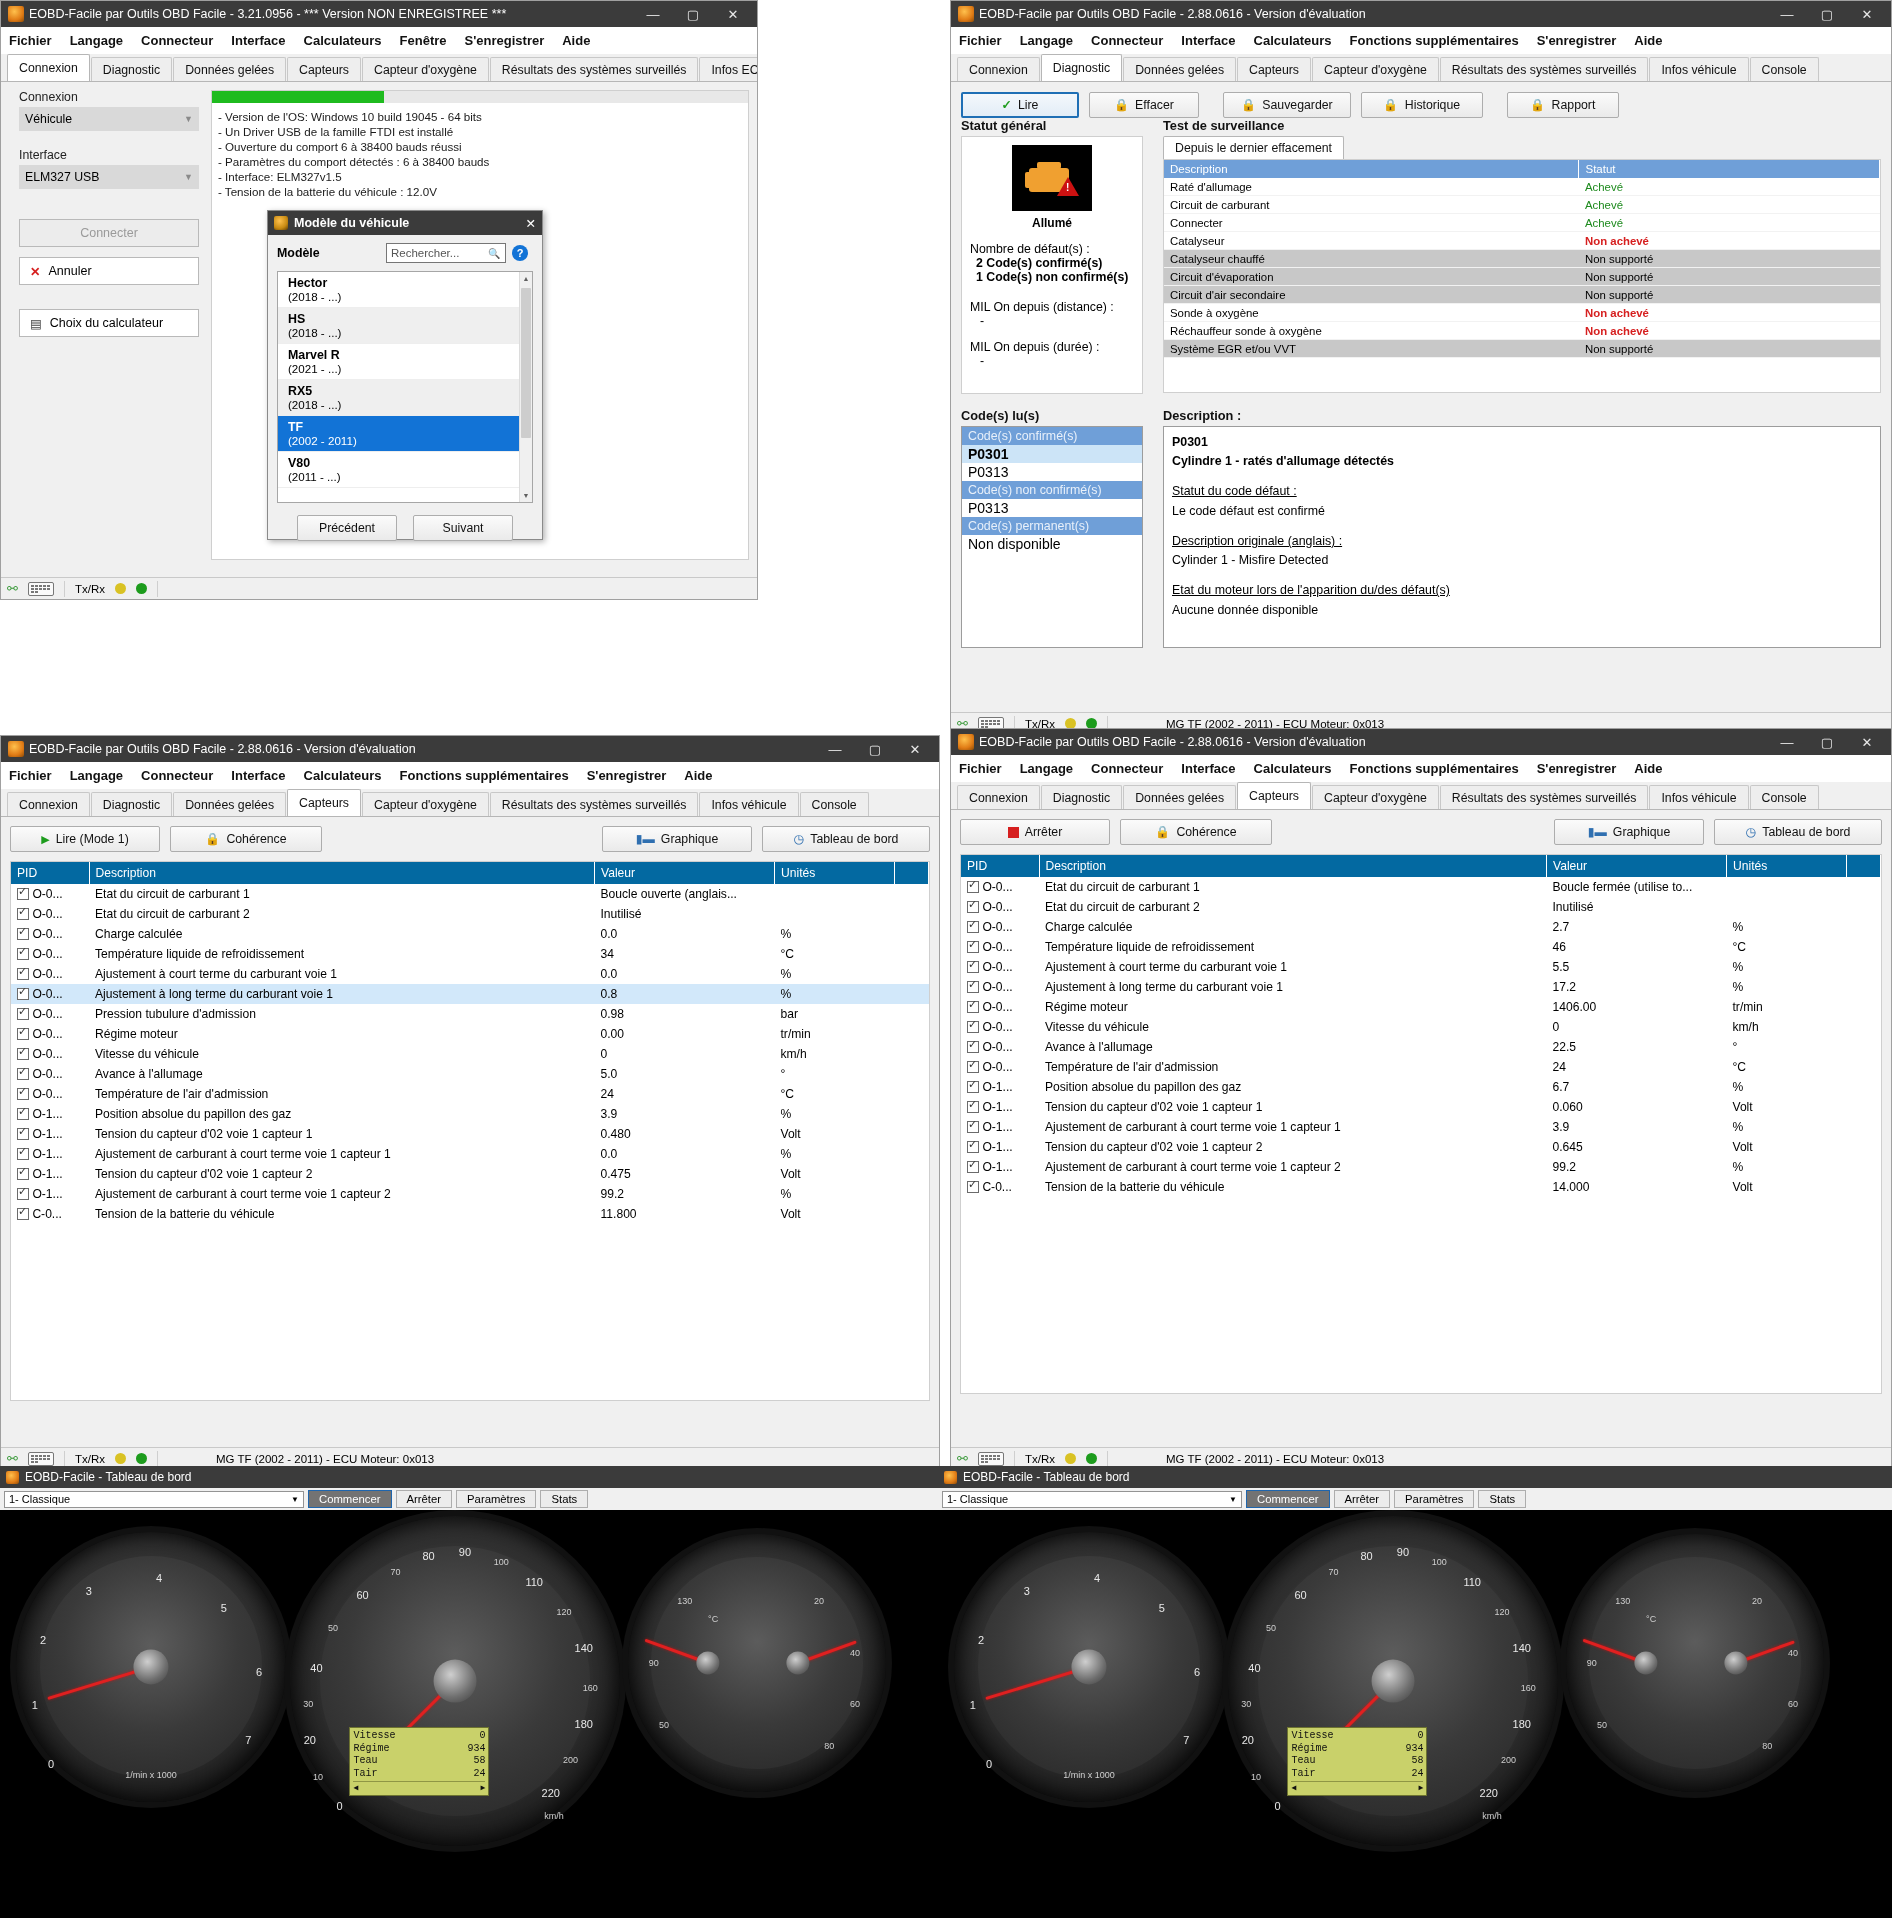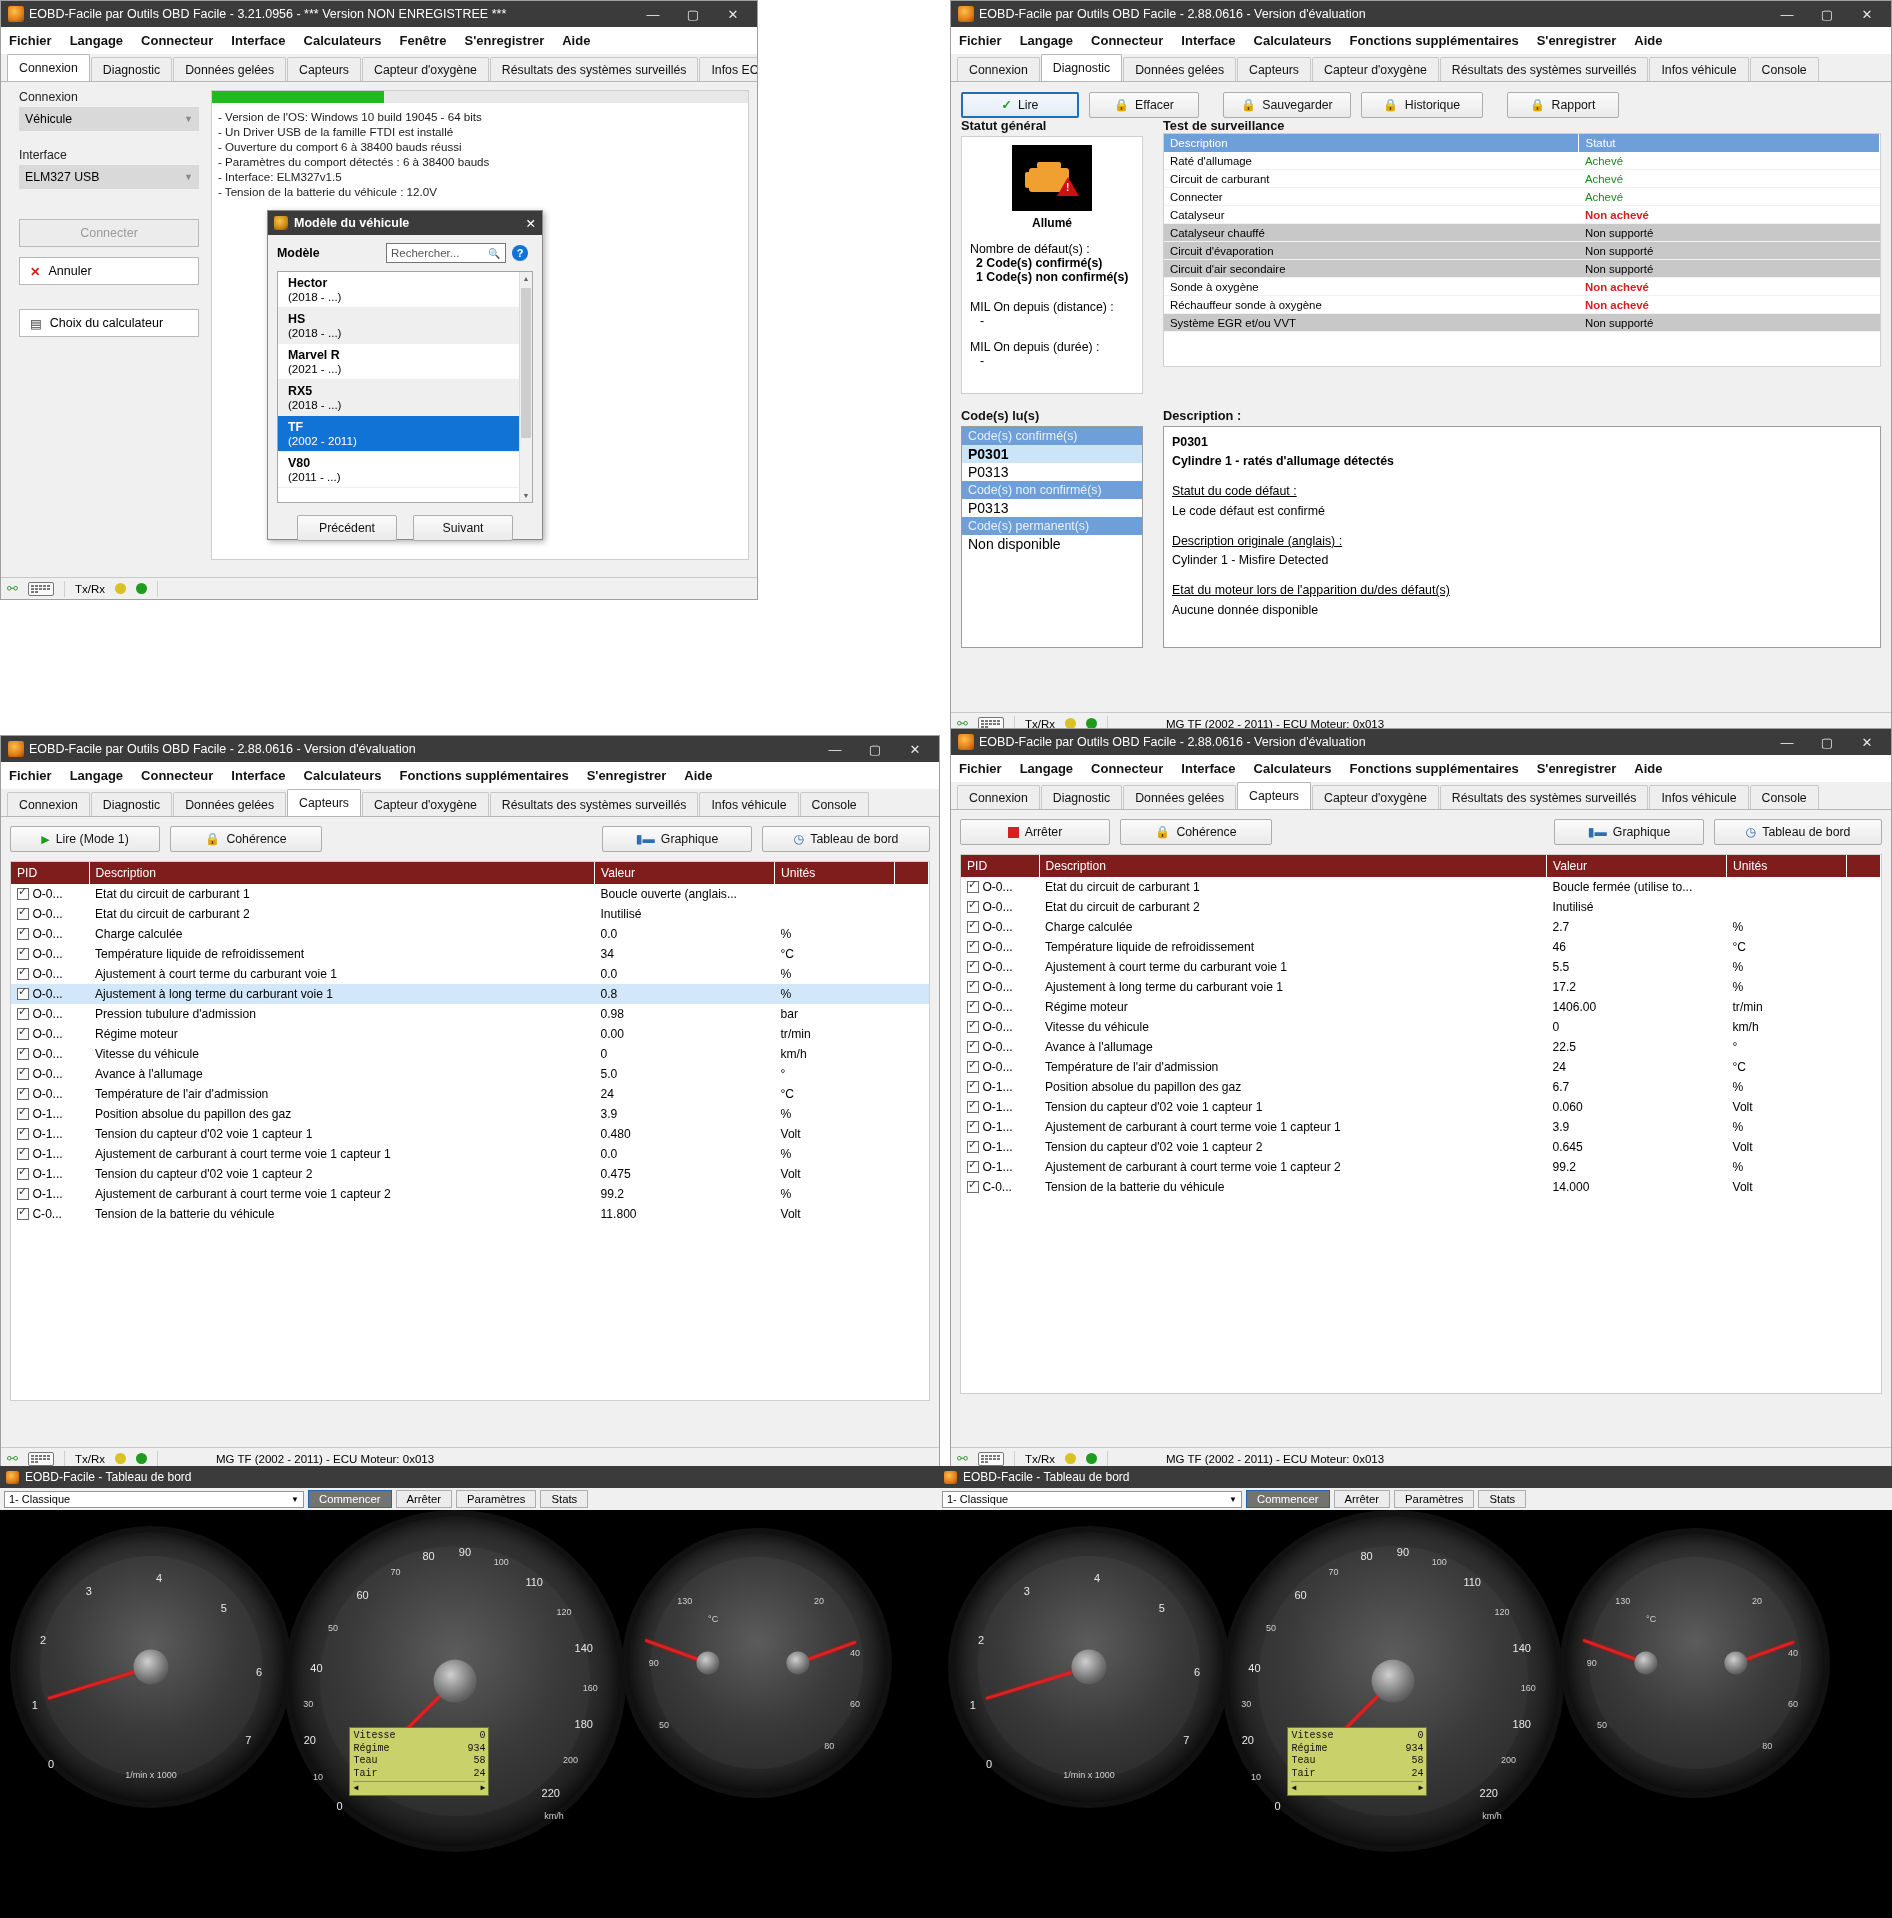--- a/index.html
+++ b/index.html
@@ -110,21 +110,21 @@
 
   .codelist { border:1px solid #9c9c9c; background:#fff; }
   .codehdr { background:#6f9fd8; color:#e8f0fa; font-size:12.4px; padding:2px 6px; }
   .codeitem { font-size:14px; padding:1px 6px; }
   .codeitem.sel { background:#cce4f7; font-weight:bold; }
   .desc-box { border:1px solid #9c9c9c; background:#fff; padding:6px 8px; font-size:12.4px; line-height:1.55; }
   .u { text-decoration:underline; }
 
   
   .stbl { width:100%; border-collapse:collapse; font-size:12.1px; table-layout:fixed; }
-  .stbl th { background:#7f1d1d; color:#fff; font-weight:normal; text-align:left; padding:4px 6px;
+  .stbl th { background:#0369a1; color:#fff; font-weight:normal; text-align:left; padding:4px 6px;
       border-right:1px solid #fff; font-size:12.1px; }
   .stbl td { padding:3px 6px; white-space:nowrap; overflow:hidden; text-overflow:ellipsis; }
   .stbl tr.hl td { background:#d2e8fa; }
   .stbl tr.green td { color:#199919; }
   .cbx { width:12px; height:12px; border:1px solid #6b6b6b; background:#fff; display:inline-block;
       position:relative; vertical-align:-2px; }
   .cbx:after { content:"✓"; position:absolute; left:0px; top:-4px; font-size:11px; color:#333; }
   .arrow-g { color:#19a319; font-size:12px; }
 
   
@@ -396,20 +396,23 @@
             <div style="font-weight:bold;font-size:12.3px;padding-left:6px;">1 Code(s) non confirmé(s)</div>
             <div style="margin-top:16px;font-size:12.3px;">MIL On depuis (distance) :</div>
             <div style="padding-left:10px;font-size:12.3px;">-</div>
             <div style="margin-top:12px;font-size:12.3px;">MIL On depuis (durée) :</div>
             <div style="padding-left:10px;font-size:12.3px;">-</div>
           </div>
         </div>
 
         <div style="flex:1;">
           <div class="sect-h">Test de surveillance</div>
+          <div style="margin-top:3px;">
+            <div class="tab active" style="display:inline-flex;height:23px;border:1px solid #b6b6b6;border-bottom:none;background:#fff;">Depuis le dernier effacement</div>
+          </div>
           <div class="panel" style="height:234px;overflow:hidden;">
             <table class="grid-t">
               <colgroup>
                   <col style="width:58%">
                   <col style="width:42%">
                 </colgroup>
               <tbody>
                   <tr>
                 <th>Description</th>
                 <th>Statut</th>

